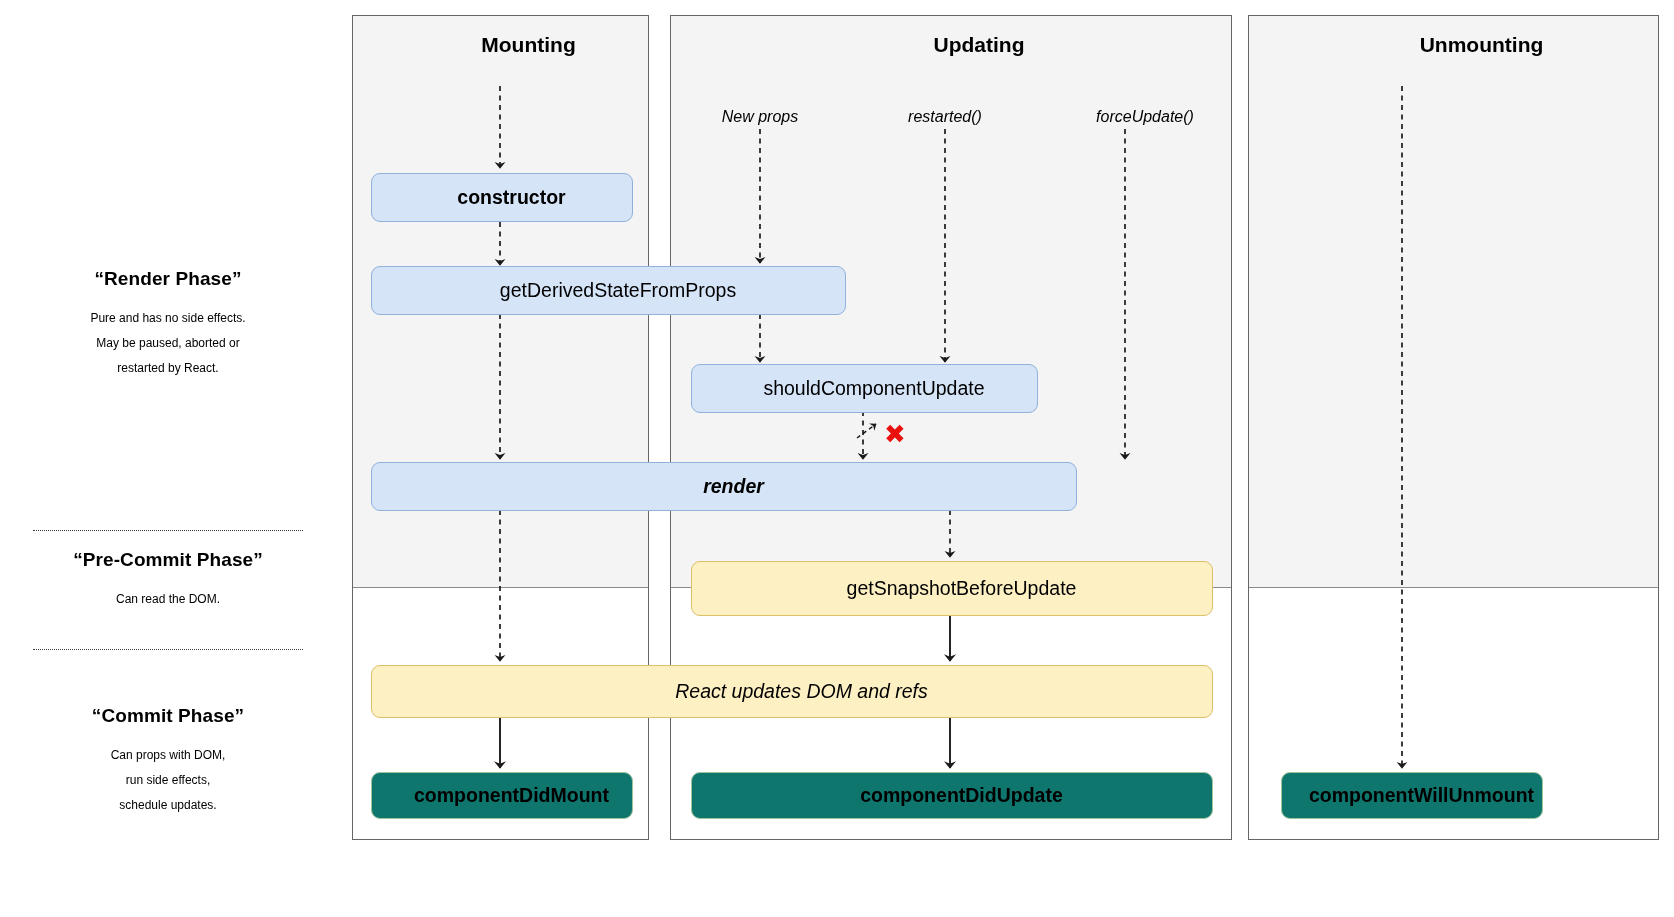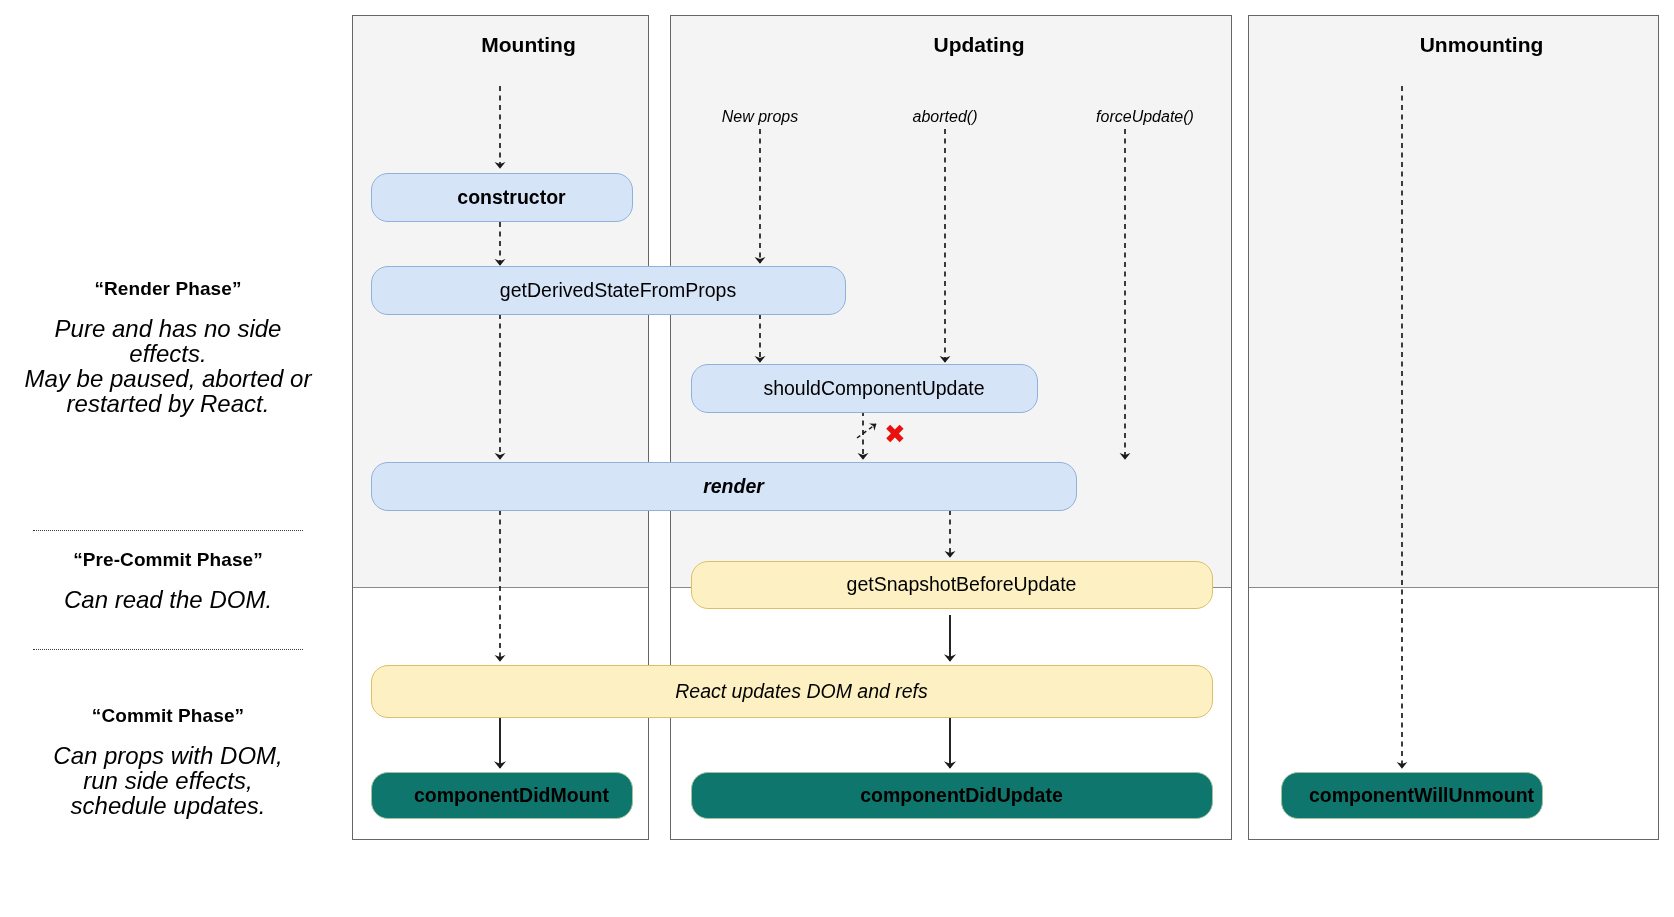--- a/index.html
+++ b/index.html
@@ -27,25 +27,24 @@
     width: 300px;
     left: 18px;
   }
   .legend-title {
     font-size: 19px;
     font-weight: bold;
     letter-spacing: 0.1px;
     white-space: nowrap;
   }
   .legend-body {
-    font-size: 24px;
+    font-size: 12px;
     font-weight: normal;
     line-height: 25px;
     margin-top: 16px;
-    font-style: italic;
   }
   .legend-sep {
     position: absolute;
     left: 33px;
     width: 270px;
     border-top: 1.6px dotted #3a3a3a;
     height: 0;
   }
 
   
@@ -78,21 +77,21 @@
     font-style: italic;
     text-align: center;
     white-space: nowrap;
     transform: translateX(-50%);
   }
 
   
   .lc-box {
     position: absolute;
     box-sizing: border-box;
-    border-radius: 17px;
+    border-radius: 9px;
     display: flex;
     align-items: center;
     justify-content: center;
     text-align: center;
     font-size: 19.5px;
     line-height: 1.2;
     padding-left: 19px;
   }
   .lc-box.blue   { background: #d6e4f8; border: 1.3px solid #90b1da; }
   .lc-box.yellow { background: #fdf0c3; border: 1.3px solid #dcbf67; }
@@ -117,21 +116,21 @@
     color: #e8110e;
     line-height: 1;
     font-family: "DejaVu Sans", sans-serif;
   }
 </style>
 </head>
 <body>
 
 <div id="canvas">
 
-  <div class="legend-block" style="top:278px;">
+  <div class="legend-block" style="top:268px;">
     <div class="legend-title">“Render Phase”</div>
     <div class="legend-body">
       <div>Pure and has no side effects.</div>
       <div>May be paused, aborted or</div>
       <div>restarted by React.</div>
     </div>
   </div>
 
   <div class="legend-sep" style="top:530px;"></div>
 
@@ -159,21 +158,21 @@
 
   <div class="col-frame" style="left:670px; top:15px; width:562px; height:825px;"></div>
   <div class="col-render-zone" style="left:671px; top:16px; width:560px; height:572px;"></div>
   <div class="col-title" style="left:670px; top:33px; width:562px;">Updating</div>
 
   <div class="col-frame" style="left:1248px; top:15px; width:411px; height:825px;"></div>
   <div class="col-render-zone" style="left:1249px; top:16px; width:409px; height:572px;"></div>
   <div class="col-title" style="left:1248px; top:33px; width:411px;">Unmounting</div>
 
   <div class="trigger-label" style="left:760px; top:108px;">New props</div>
-  <div class="trigger-label" style="left:945px; top:108px;">aborted()</div>
+  <div class="trigger-label" style="left:945px; top:108px;">restarted()</div>
   <div class="trigger-label" style="left:1145px; top:108px;">forceUpdate()</div>
 
   <svg class="arrow-svg">
     <defs>
       <marker id="ah-dash" markerWidth="9" markerHeight="9" refX="4.2" refY="4" orient="auto" markerUnits="strokeWidth">
         <path d="M0.6,0.8 L4.6,4 L0.6,7.2 L1.9,4 Z" fill="#1a1a1a"></path>
       </marker>
       <marker id="ah-solid" markerWidth="9" markerHeight="9" refX="4.2" refY="4" orient="auto" markerUnits="strokeWidth">
         <path d="M0.6,0.8 L4.6,4 L0.6,7.2 L1.9,4 Z" fill="#1a1a1a"></path>
       </marker>
@@ -211,21 +210,21 @@
   <div class="red-x" style="left:884px; top:421px;">✖</div>
 
   <div class="lc-box blue bold" style="left:371px; top:173px; width:262px; height:49px;">constructor</div>
 
   <div class="lc-box blue" style="left:691px; top:364px; width:347px; height:49px;">shouldComponentUpdate</div>
 
   <div class="lc-box blue" style="left:371px; top:266px; width:475px; height:49px;">getDerivedStateFromProps</div>
 
   <div class="lc-box blue bold" style="left:371px; top:462px; width:706px; height:49px;font-style:italic;">render</div>
 
-  <div class="lc-box yellow" style="left:691px; top:561px; width:522px; height:48px;">getSnapshotBeforeUpdate</div>
+  <div class="lc-box yellow" style="left:691px; top:561px; width:522px; height:55px;">getSnapshotBeforeUpdate</div>
 
   <div class="lc-box yellow italic" style="left:371px; top:665px; width:842px; height:53px;">React updates DOM and refs</div>
 
   <div class="lc-box green bold" style="left:371px; top:772px; width:262px; height:47px;">componentDidMount</div>
 
   <div class="lc-box green bold" style="left:691px; top:772px; width:522px; height:47px;">componentDidUpdate</div>
 
   <div class="lc-box green bold" style="left:1281px; top:772px; width:262px; height:47px;">componentWillUnmount</div>
 
 </div>

